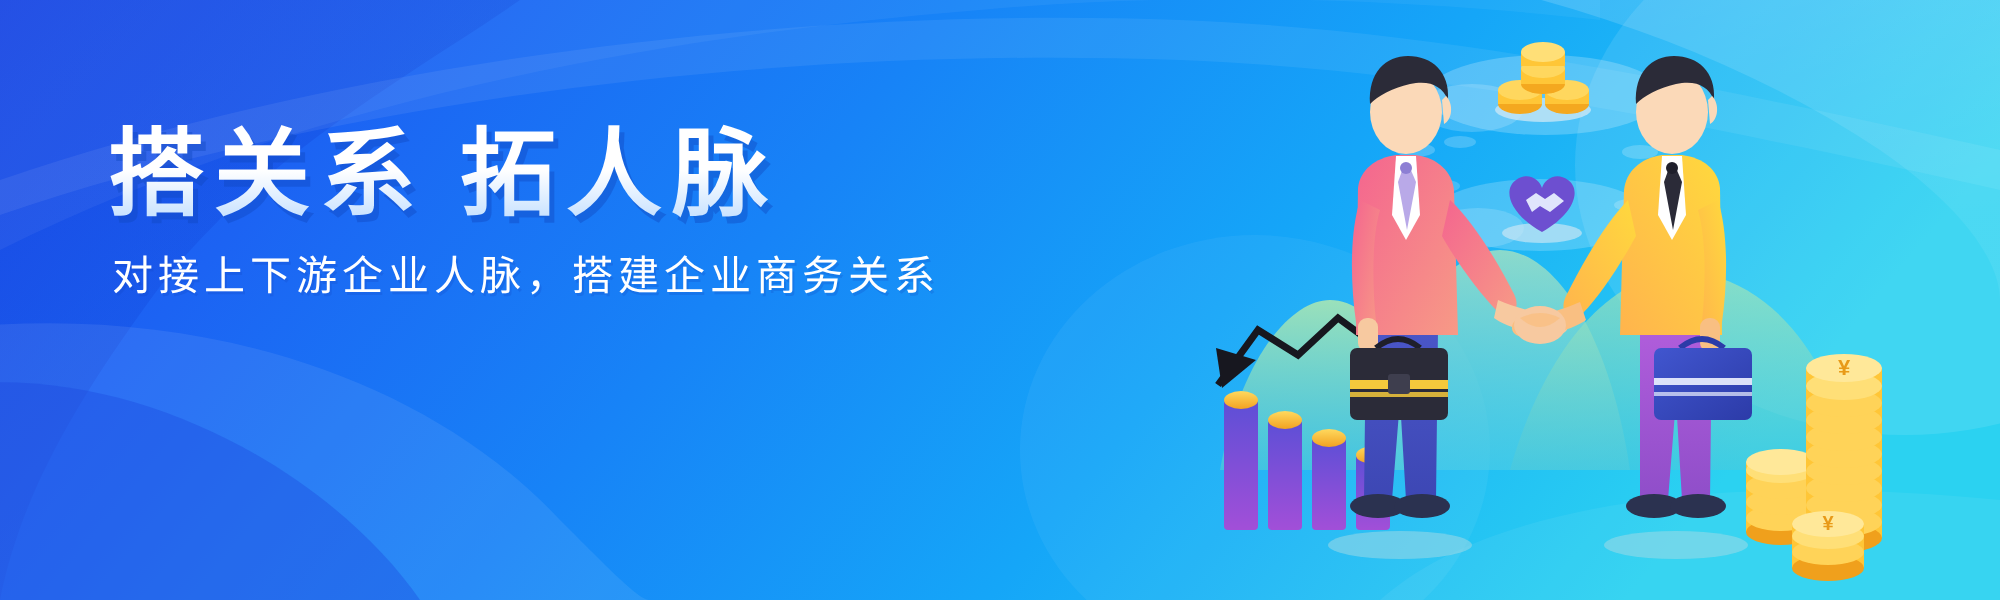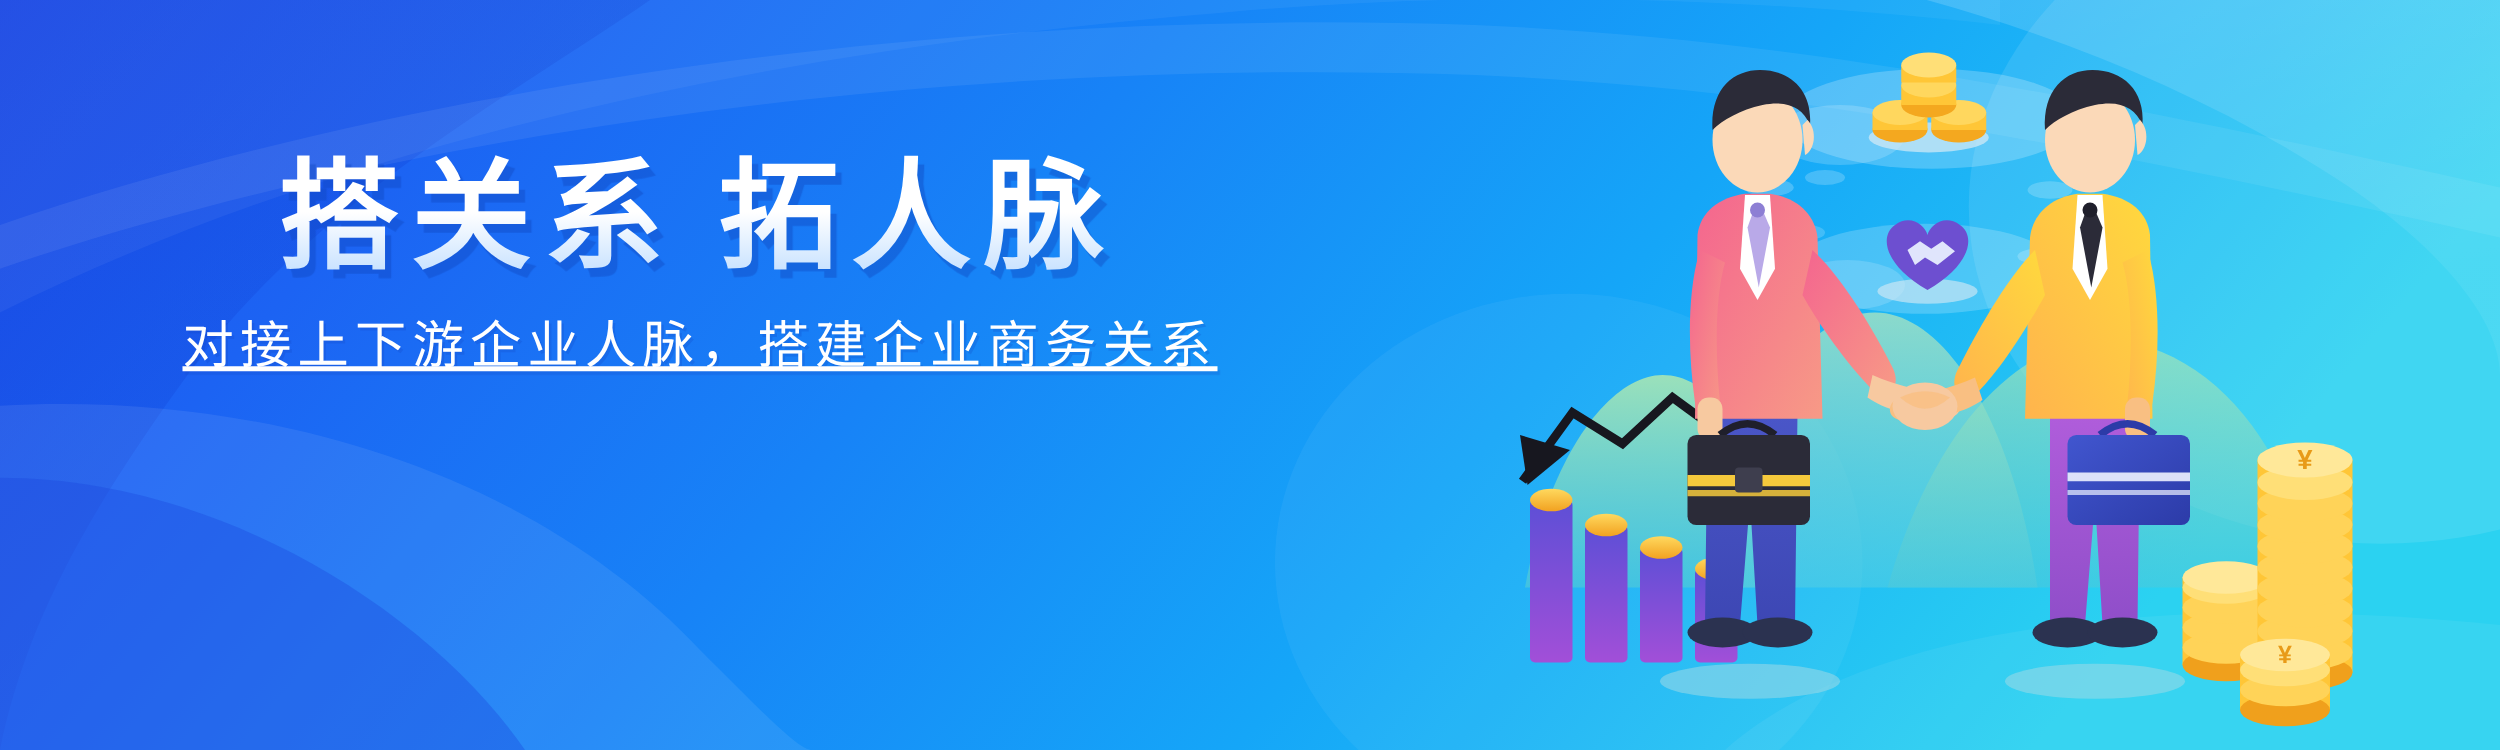--- a/index.html
+++ b/index.html
@@ -14,21 +14,20 @@
     height: 600px;
     overflow: hidden;
     font-family: "Liberation Sans", "DejaVu Sans", sans-serif;
     background: linear-gradient(105deg,
         #1f5bf0 0%,
         #1e62f2 18%,
         #1b7df6 38%,
         #15a0f8 58%,
         #18bdf4 76%,
         #25d0f2 100%);
-    text-align: center;
   }
 
   
   .bg-svg {
     position: absolute;
     inset: 0;
     width: 100%;
     height: 100%;
     display: block;
   }
@@ -57,21 +56,20 @@
   .headline .gap { display: inline-block; width: 34px; }
   .subline {
     margin: 22px 0 0 4px;
     font-size: 41px;
     line-height: 1.3;
     font-weight: 400;
     letter-spacing: 5px;
     color: #ffffff;
     white-space: nowrap;
     text-shadow: 2px 3px 0 rgba(16, 70, 190, 0.22);
-    text-decoration: underline;
   }
 
   
   .illo {
     position: absolute;
     right: 50px;
     bottom: 0;
     width: 740px;
     height: 600px;
   }

